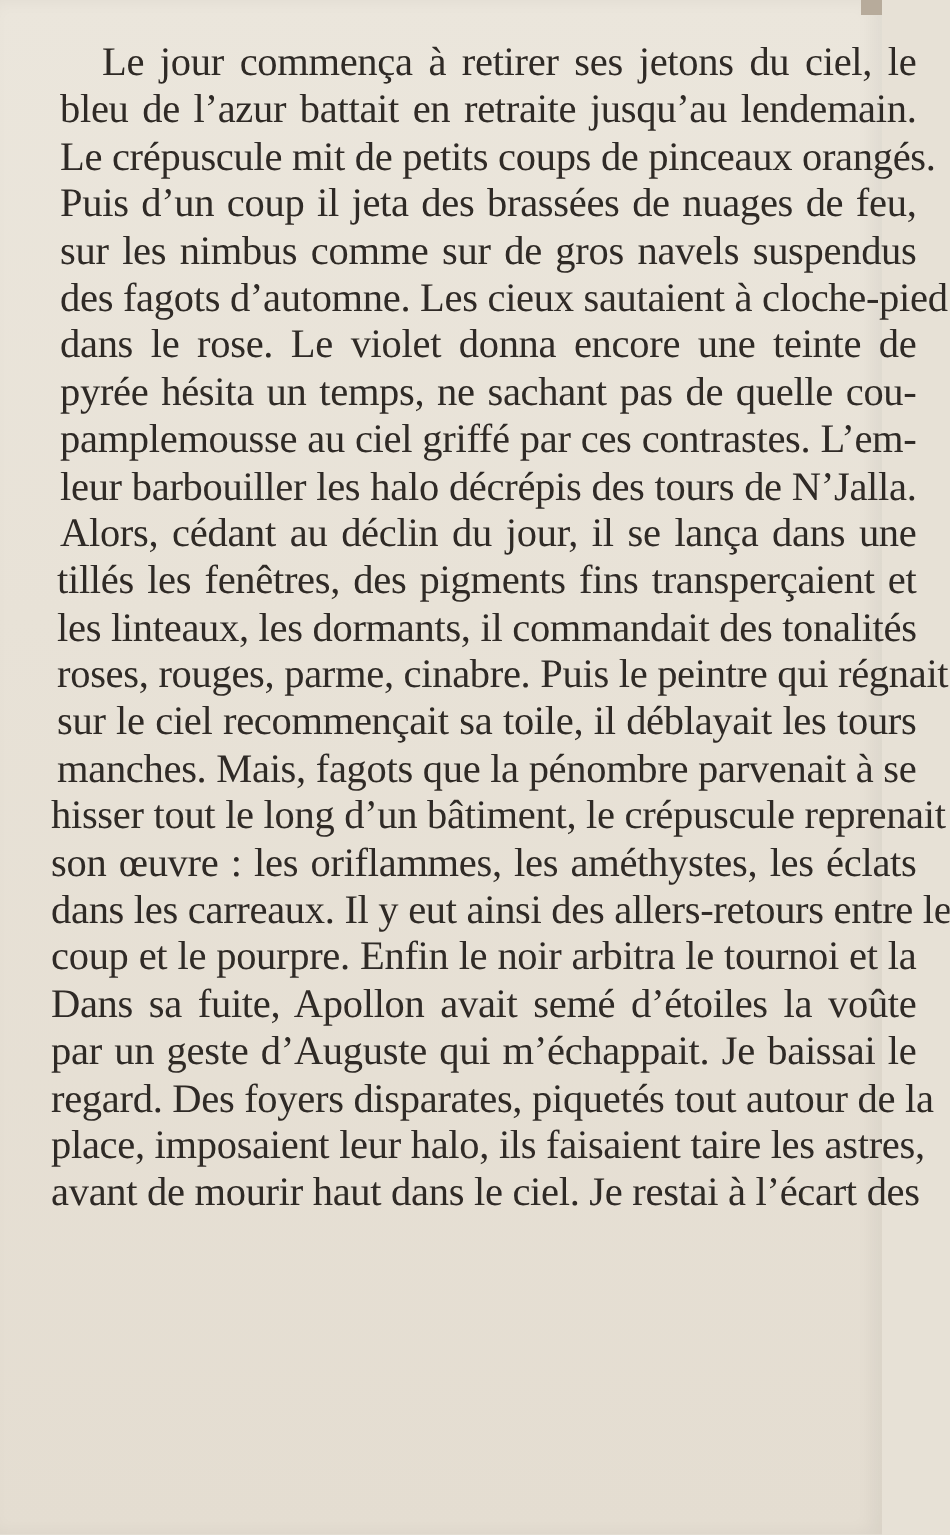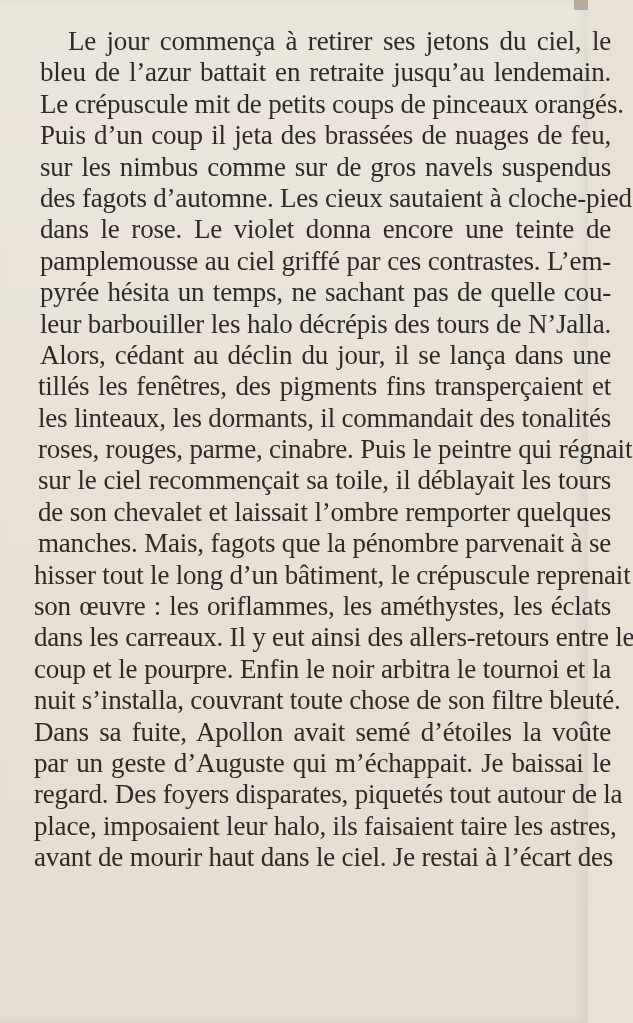--- a/index.html
+++ b/index.html
@@ -59,34 +59,32 @@
 <div class="page">
   <div class="corner-mark"></div>
   <div class="text-block">
     <span class="line first">Le jour commença à retirer ses jetons du ciel, le</span>
     <span class="line">bleu de l’azur battait en retraite jusqu’au lendemain.</span>
     <span class="line">Le crépuscule mit de petits coups de pinceaux orangés.</span>
     <span class="line">Puis d’un coup il jeta des brassées de nuages de feu,</span>
     <span class="line">sur les nimbus comme sur de gros navels suspendus</span>
     <span class="line">des fagots d’automne. Les cieux sautaient à cloche-pied</span>
     <span class="line">dans le rose. Le violet donna encore une teinte de</span>
+    <span class="line">pyrée hésita un temps, ne sachant pas de quelle cou-</span>
     <span class="line">pamplemousse au ciel griffé par ces contrastes. L’em-</span>
-    <span class="line">pyrée hésita un temps, ne sachant pas de quelle cou-</span>
     <span class="line">leur barbouiller les halo décrépis des tours de N’Jalla.</span>
     <span class="line">Alors, cédant au déclin du jour, il se lança dans une</span>
     <span class="line wide">tillés les fenêtres, des pigments fins transperçaient et</span>
     <span class="line wide">les linteaux, les dormants, il commandait des tonalités</span>
     <span class="line wide">roses, rouges, parme, cinabre. Puis le peintre qui régnait</span>
     <span class="line wide">sur le ciel recommençait sa toile, il déblayait les tours</span>
-    <span class="line wide">de son chevalet et laissait l’ombre remporter quelques</span>
     <span class="line wide">manches. Mais, fagots que la pénombre parvenait à se</span>
     <span class="line last-indent">hisser tout le long d’un bâtiment, le crépuscule reprenait</span>
     <span class="line last-indent">son œuvre : les oriflammes, les améthystes, les éclats</span>
     <span class="line last-indent">dans les carreaux. Il y eut ainsi des allers-retours entre le</span>
     <span class="line last-indent">coup et le pourpre. Enfin le noir arbitra le tournoi et la</span>
-    <span class="line last-indent">nuit s’installa, couvrant toute chose de son filtre bleuté.</span>
     <span class="line last-indent">Dans sa fuite, Apollon avait semé d’étoiles la voûte</span>
     <span class="line last-indent">par un geste d’Auguste qui m’échappait. Je baissai le</span>
     <span class="line last-indent">regard. Des foyers disparates, piquetés tout autour de la</span>
     <span class="line last-indent">place, imposaient leur halo, ils faisaient taire les astres,</span>
     <span class="line last-indent">avant de mourir haut dans le ciel. Je restai à l’écart des</span>
   </div>
 </div>
 
 </body></html>

